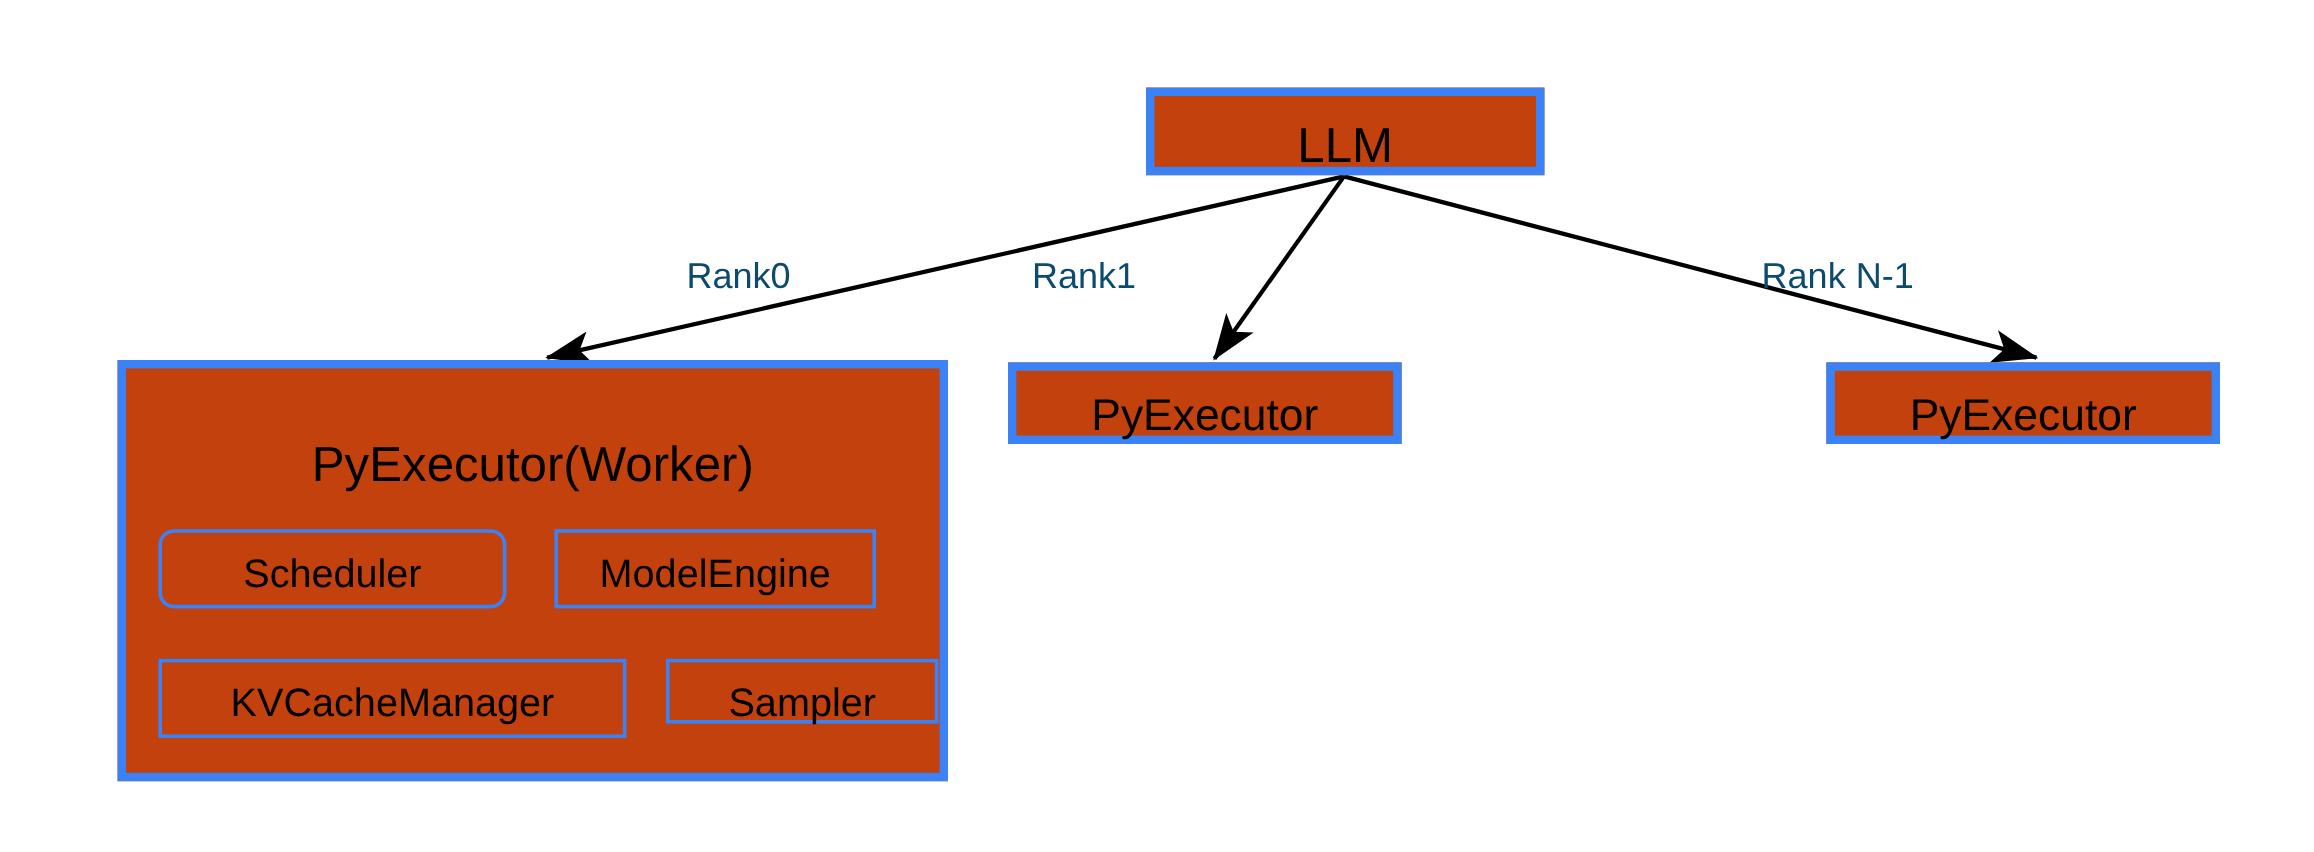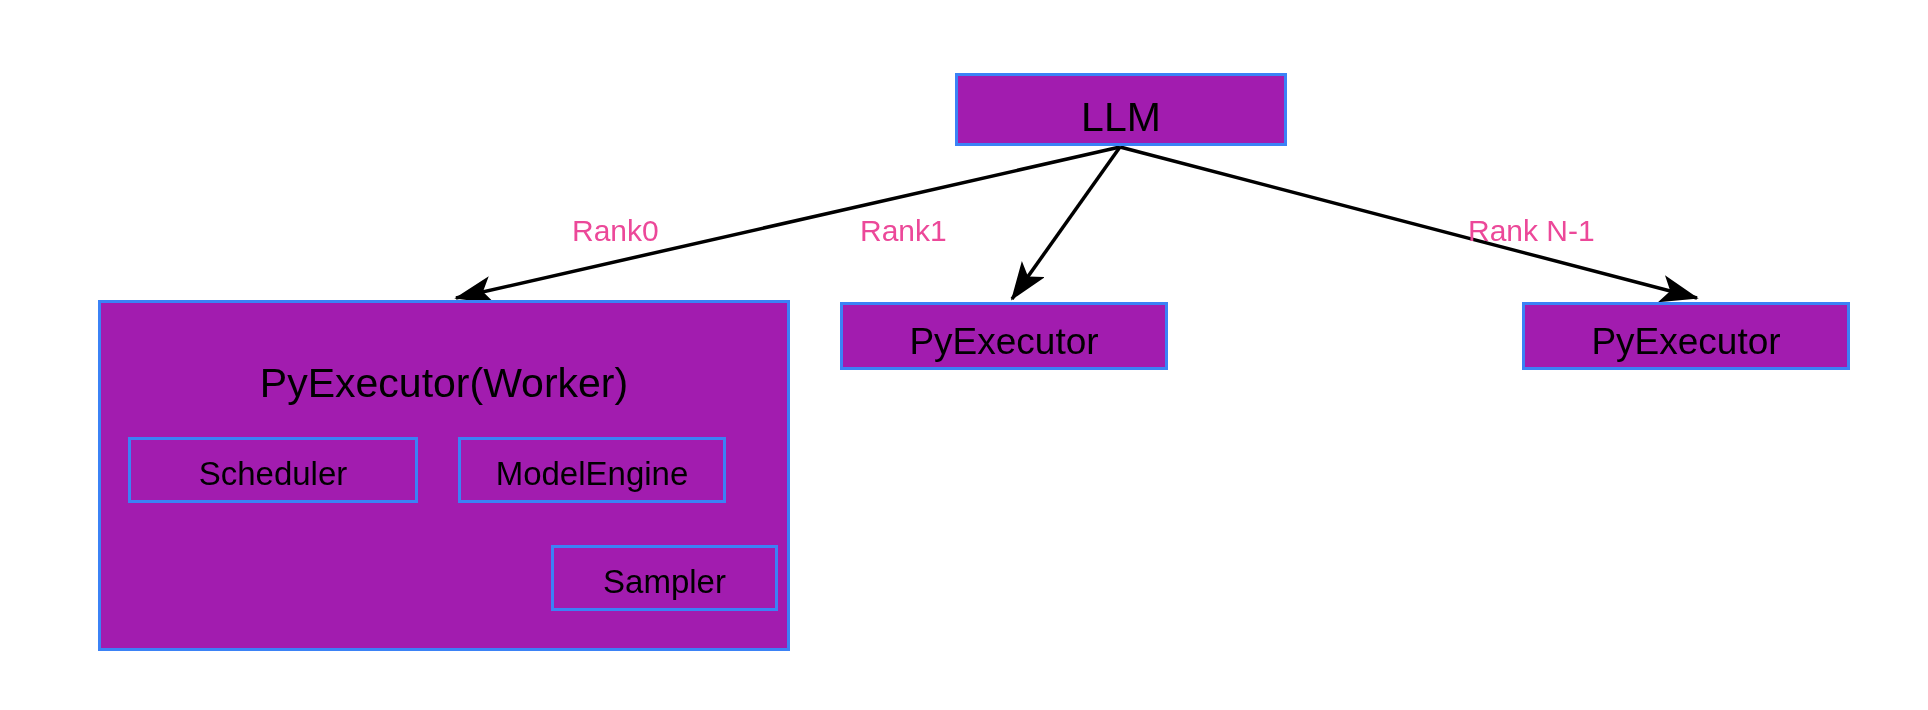--- a/index.html
+++ b/index.html
@@ -23,22 +23,22 @@
     position: absolute;
     left: 0;
     top: 0;
     width: 1928px;
     height: 710px;
     pointer-events: none;
   }
   .node {
     position: absolute;
     box-sizing: border-box;
-    background: #a21caf;
-    border: 3px solid #3b82f6;
+    background: #c2410c;
+    border: 7px solid #3b82f6;
   }
   .node-inner {
     border-width: 3px;
   }
   .node-label {
     position: absolute;
     left: 0;
     width: 100%;
     text-align: center;
     white-space: nowrap;
@@ -73,38 +73,39 @@
     font-size: 41px;
     line-height: 1;
     margin-top: 32px;
   }
   
   #node-scheduler {
     left: 27px;
     top: 134px;
     width: 290px;
     height: 66px;
+    border-radius: 13px;
   }
   #node-modelengine {
     left: 357px;
     top: 134px;
     width: 268px;
     height: 66px;
   }
   #node-kvcache {
     left: 27px;
     top: 242px;
     width: 390px;
     height: 66px;
   }
   #node-sampler {
     left: 450px;
     top: 242px;
     width: 227px;
-    height: 66px;
+    height: 54px;
     padding-left: 32px;
   }
   #node-scheduler .node-label,
   #node-modelengine .node-label,
   #node-kvcache .node-label,
   #node-sampler .node-label {
     top: 17px;
     font-size: 33px;
   }
   
@@ -125,21 +126,21 @@
   #node-exec-rankn .node-label {
     top: 18px;
     font-size: 37px;
   }
   
   .edge-label {
     position: absolute;
     white-space: nowrap;
     font-size: 30px;
     line-height: 1;
-    color: #ec4899;
+    color: #0c4a6e;
     background: transparent;
   }
   #edge-label-rank0 { left: 572px; top: 216px; }
   #edge-label-rank1 { left: 860px; top: 216px; }
   #edge-label-rankn { left: 1468px; top: 216px; }
 </style>
 </head>
 <body>
 
 <div id="diagram-canvas">
@@ -167,20 +168,23 @@
     <span class="node-title">PyExecutor(Worker)</span>
 
     <div class="node node-inner" id="node-scheduler">
       <span class="node-label">Scheduler</span>
     </div>
 
     <div class="node node-inner" id="node-modelengine">
       <span class="node-label">ModelEngine</span>
     </div>
 
+    <div class="node node-inner" id="node-kvcache">
+      <span class="node-label">KVCacheManager</span>
+    </div>
 
     <div class="node node-inner" id="node-sampler">
       <span class="node-label">Sampler</span>
     </div>
   </div>
 
   <div class="node" id="node-exec-rank1">
     <span class="node-label">PyExecutor</span>
   </div>
 

